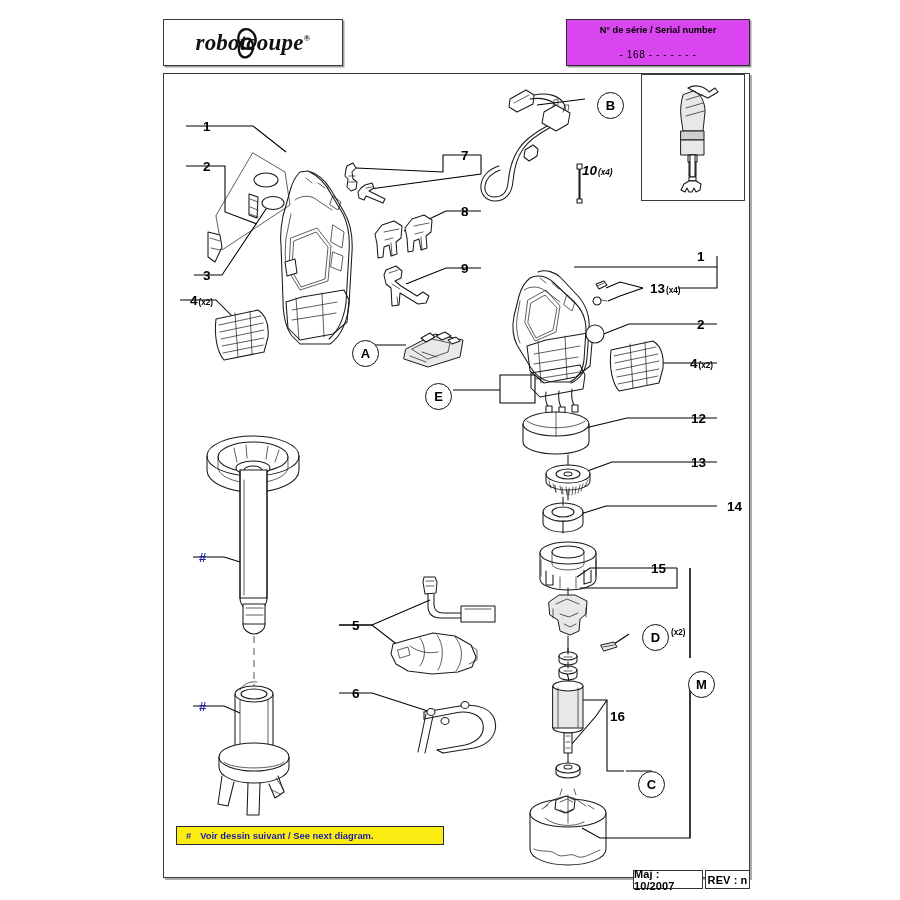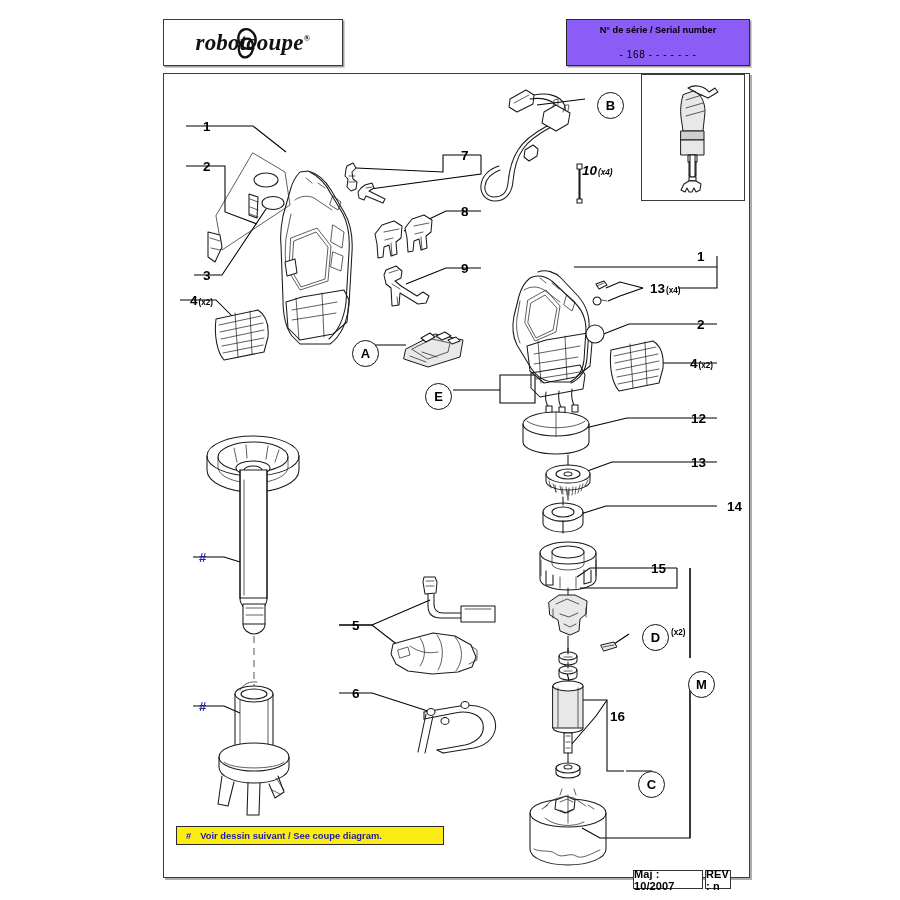--- a/index.html
+++ b/index.html
@@ -17,21 +17,21 @@
   .hdr-box{
     position:absolute;
     background:#fff;
     border:1.6px solid #3a3a3a;
     box-sizing:border-box;
     display:flex;align-items:center;justify-content:center;
     box-shadow:1.5px 1.5px 0 rgba(80,80,80,.55);
   }
   #brand-box{left:163px;top:19px;width:180px;height:47px;}
   #model-box{left:368px;top:19px;width:192px;height:47px;}
-  #serial-box{left:566px;top:19px;width:184px;height:47px;background:#8b5cf6;border-color:#2a2a2a;
+  #serial-box{left:566px;top:19px;width:184px;height:47px;background:#d946ef;border-color:#2a2a2a;
               flex-direction:column;justify-content:center;}
 
   .brand-wrap{position:relative;width:160px;height:34px;display:flex;align-items:center;justify-content:center;}
   .brand-text{
     font-family:"Liberation Serif", serif;
     font-style:italic;font-weight:bold;font-size:23px;letter-spacing:.2px;
     color:#111;white-space:nowrap;
   }
   .brand-text .reg{font-size:9px;vertical-align:super;font-style:normal;font-weight:bold;}
   .brand-swirl{
@@ -53,21 +53,21 @@
   }
 
   
   .rev-box{
     position:absolute;top:870px;height:19px;
     border:1.3px solid #333;box-sizing:border-box;background:#fff;
     display:flex;align-items:center;justify-content:center;
     font-size:11px;font-weight:bold;letter-spacing:.1px;
   }
   #maj-box{left:633px;width:70px;}
-  #rev-box{left:705px;width:26px;}
+  #rev-box{left:705px;width:45px;}
 
   
   #note-box{
     position:absolute;left:176px;top:826px;width:268px;height:19px;
     background:#fbed14;border:1.3px solid #2a2a2a;box-sizing:border-box;
     display:flex;align-items:center;gap:9px;padding-left:9px;
     font-size:9.4px;font-weight:bold;color:#1c1ca8;
   }
   #note-box .hash{color:#1c1ca8;font-weight:bold;}
 
@@ -517,19 +517,19 @@
       <div class="letter" style="left: 352px; top: 340px;">A</div>
       <div class="letter" style="left: 425px; top: 383px;">E</div>
       <div class="letter" style="left: 642px; top: 624px;">D</div>
       <div class="letter-mult" style="left: 671px; top: 628px;">(x2)</div>
       <div class="letter" style="left: 688px; top: 671px;">M</div>
       <div class="letter" style="left: 638px; top: 771px;">C</div>
     </div>
 
   <div id="note-box">
     <span class="hash">#</span>
-    <span>Voir dessin suivant  /   See coupe diagram.</span>
+    <span>Voir dessin suivant  /   See next diagram.</span>
   </div>
 
   <div class="rev-box" id="maj-box">Maj : 10/2007</div>
   <div class="rev-box" id="rev-box">REV : n</div>
 
 </div>
 
 </body></html>

